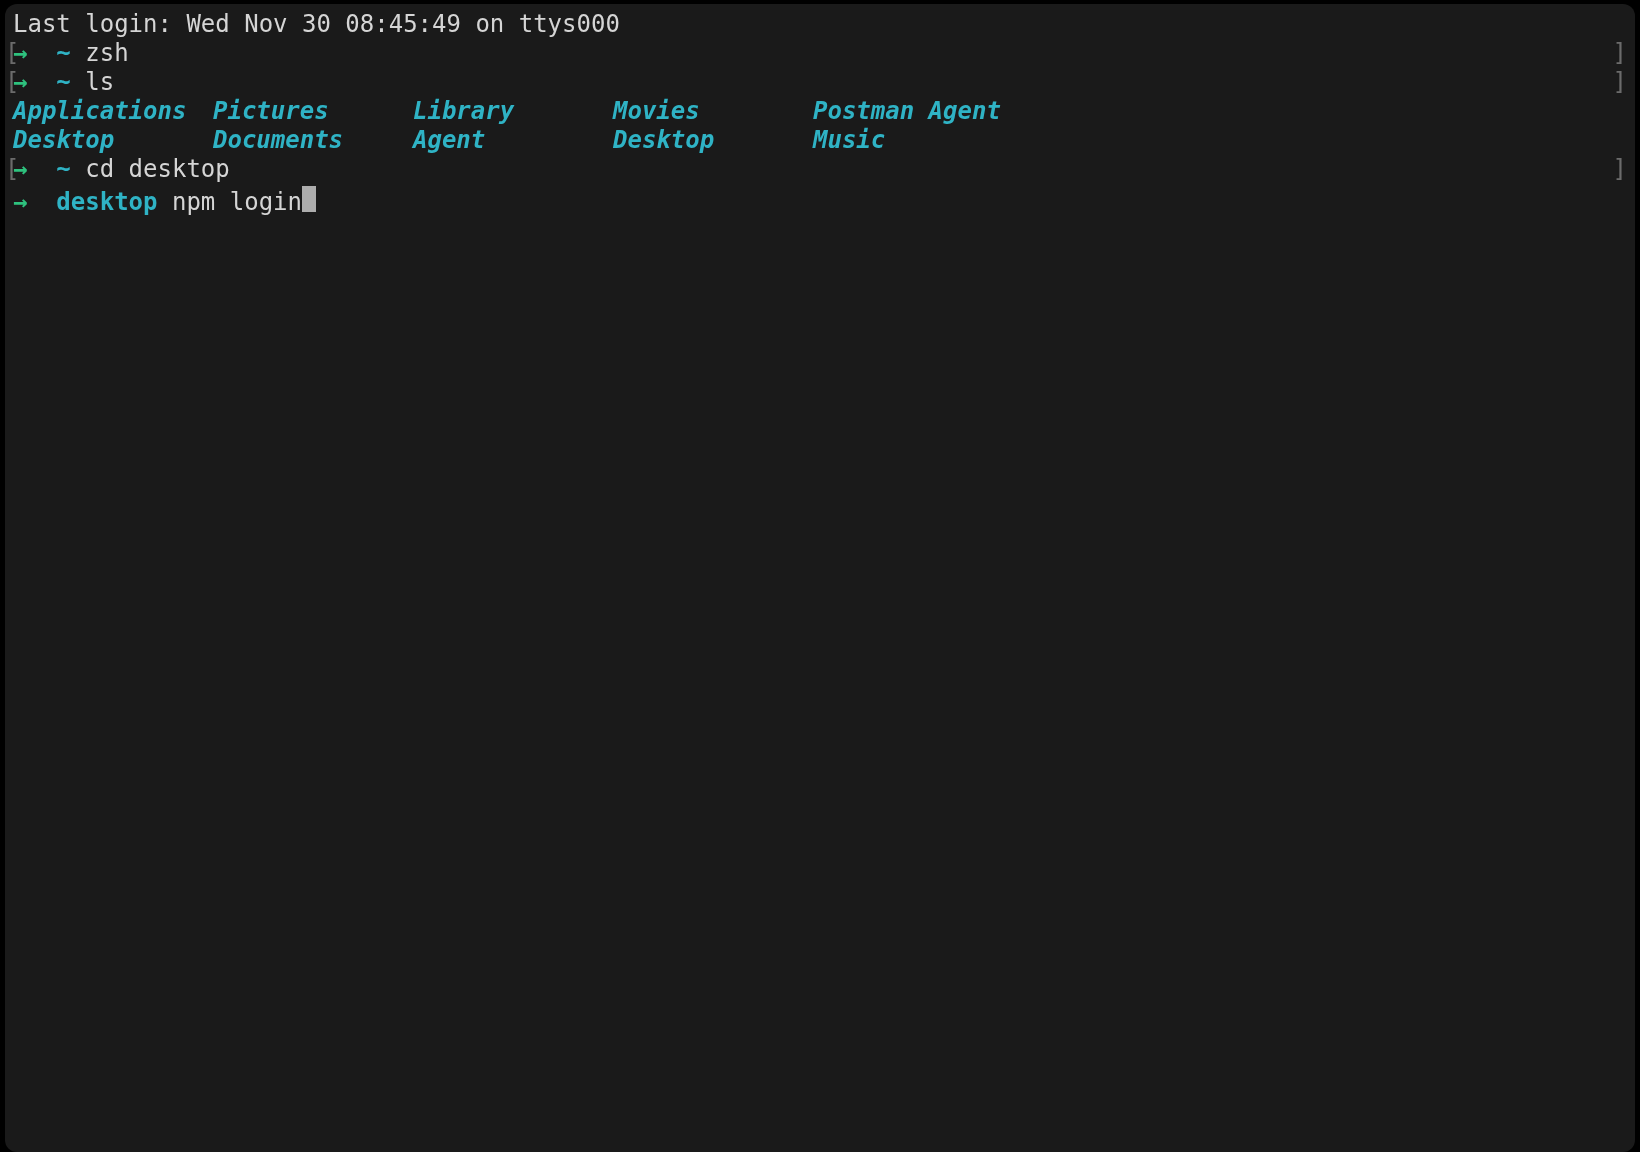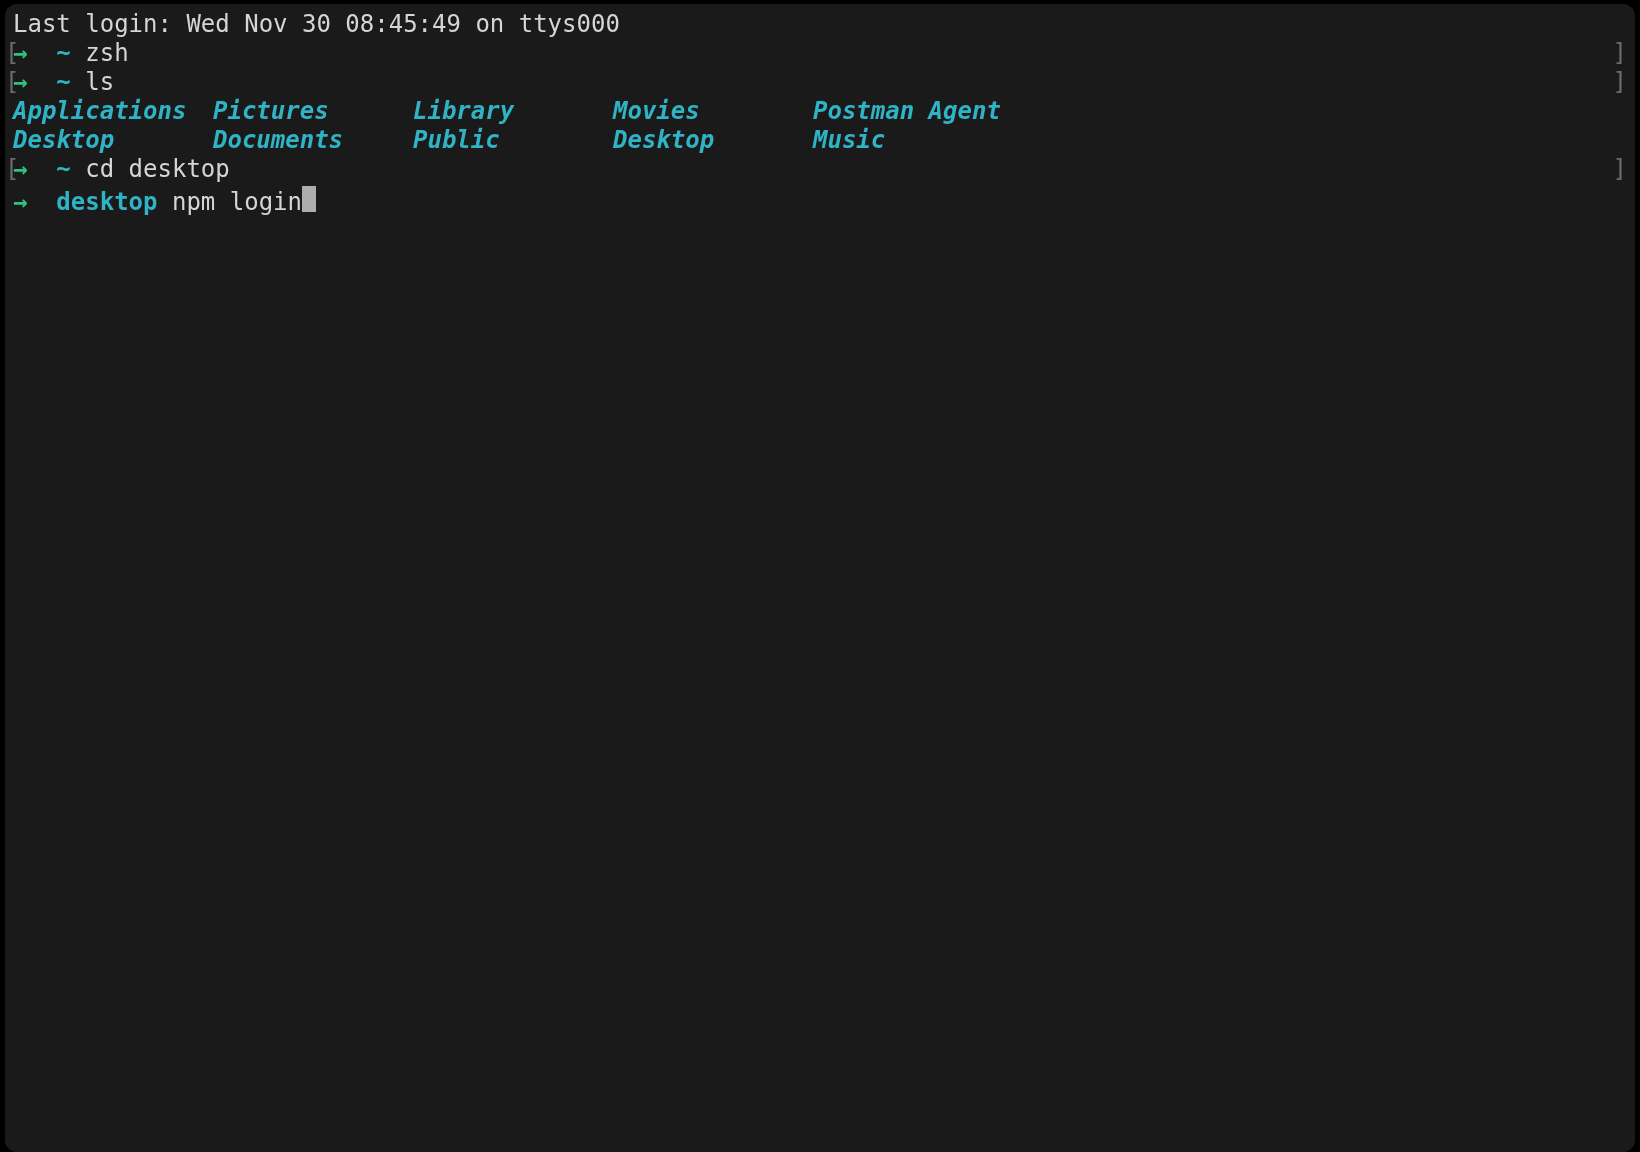--- a/index.html
+++ b/index.html
@@ -121,21 +121,21 @@
     <span class="dir">Applications</span>
     <span class="dir">Pictures</span>
     <span class="dir">Library</span>
     <span class="dir">Movies</span>
     <span class="dir">Postman Agent</span>
   </div>
 
   <div class="ls-output">
     <span class="dir">Desktop</span>
     <span class="dir">Documents</span>
-    <span class="dir">Public</span>
+    <span class="dir">Agent</span>
     <span class="dir">Desktop</span>
     <span class="dir">Music</span>
   </div>
 
   <div class="prompt-line">
     <span class="lbracket">[</span>
     <span class="arrow">→</span>
     <span>&nbsp;&nbsp;</span>
     <span class="tilde">~</span>
     <span>&nbsp;</span>

